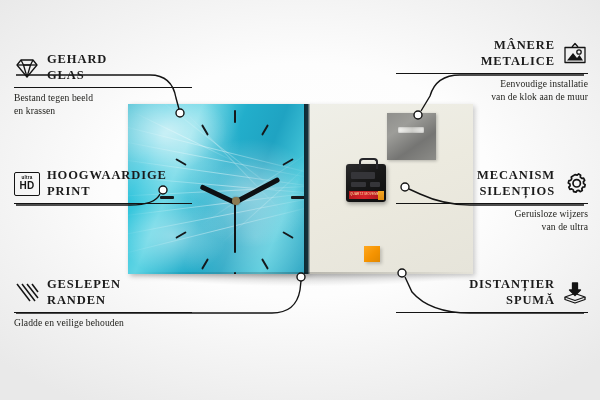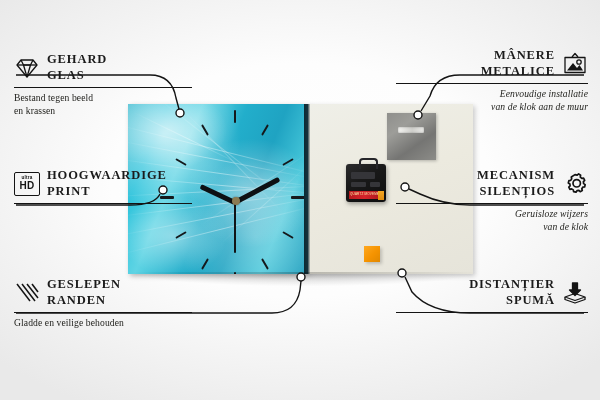--- a/index.html
+++ b/index.html
@@ -209,35 +209,34 @@
   .feature-desc {
     font-family: "Liberation Serif", "DejaVu Serif", serif;
     font-size: 9.6px;
     color: #23231f;
     line-height: 1.38;
     margin-top: 3px;
     letter-spacing: 0.1px;
   }
   .feature.right .feature-desc {
     text-align: right;
-    font-style: italic;
   }
   .icon-box {
     width: 26px; height: 24px;
     flex: 0 0 auto;
     display: flex;
     align-items: center;
     justify-content: center;
   }
 
   
   #f-glass      { left: 14px;  top: 52px;  }
   #f-print      { left: 14px;  top: 168px; }
   #f-edges      { left: 14px;  top: 277px; }
-  #f-handles    { left: 396px; top: 48px;  width: 192px; }
+  #f-handles    { left: 396px; top: 38px;  width: 192px; }
   #f-mechanism  { left: 396px; top: 168px; width: 192px; }
   #f-spacer     { left: 396px; top: 277px; width: 192px; }
 
   #f-glass .feature-rule     { width: 178px; }
   #f-print .feature-rule     { width: 178px; }
   #f-edges .feature-rule     { width: 178px; }
   #f-handles .feature-rule   { width: 192px; }
   #f-mechanism .feature-rule { width: 192px; }
   #f-spacer .feature-rule    { width: 192px; }
 
@@ -461,21 +460,21 @@
         </svg>
       </div>
       <div class="feature-title">
         <div>MECANISM</div>
         <div>SILENȚIOS</div>
       </div>
     </div>
     <div class="feature-rule"></div>
     <div class="feature-desc">
       <div>Geruisloze wijzers</div>
-      <div>van de klok</div>
+      <div>van de ultra</div>
     </div>
   </div>
 
   <div class="feature right" id="f-spacer">
     <div class="feature-head">
       <div class="icon-box">
         <svg viewBox="0 0 26 24" width="26" height="24">
           <g fill="none" stroke="#141414" stroke-width="1.3" stroke-linejoin="round">
             <path d="M10.5 2 L15.5 2 L15.5 9 L18.5 9 L13 14.5 L7.5 9 L10.5 9 Z" fill="#141414"></path>
             <path d="M13 12.5 L23 16 L13 19.5 L3 16 Z"></path>

